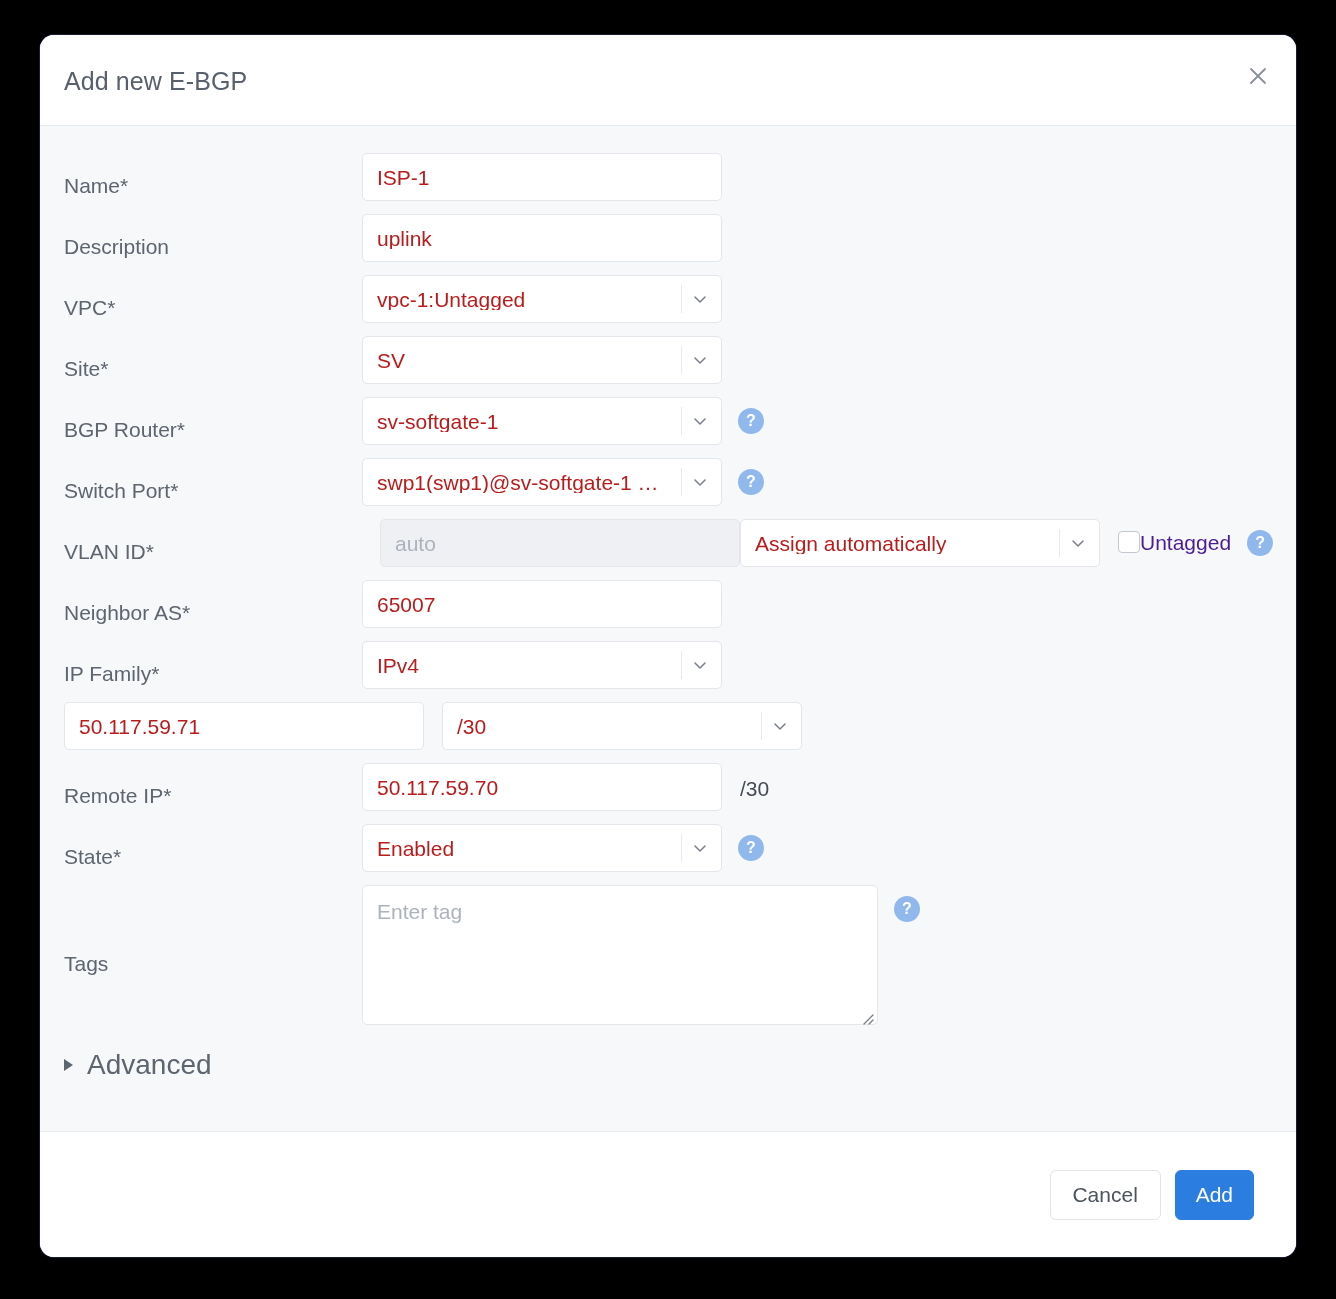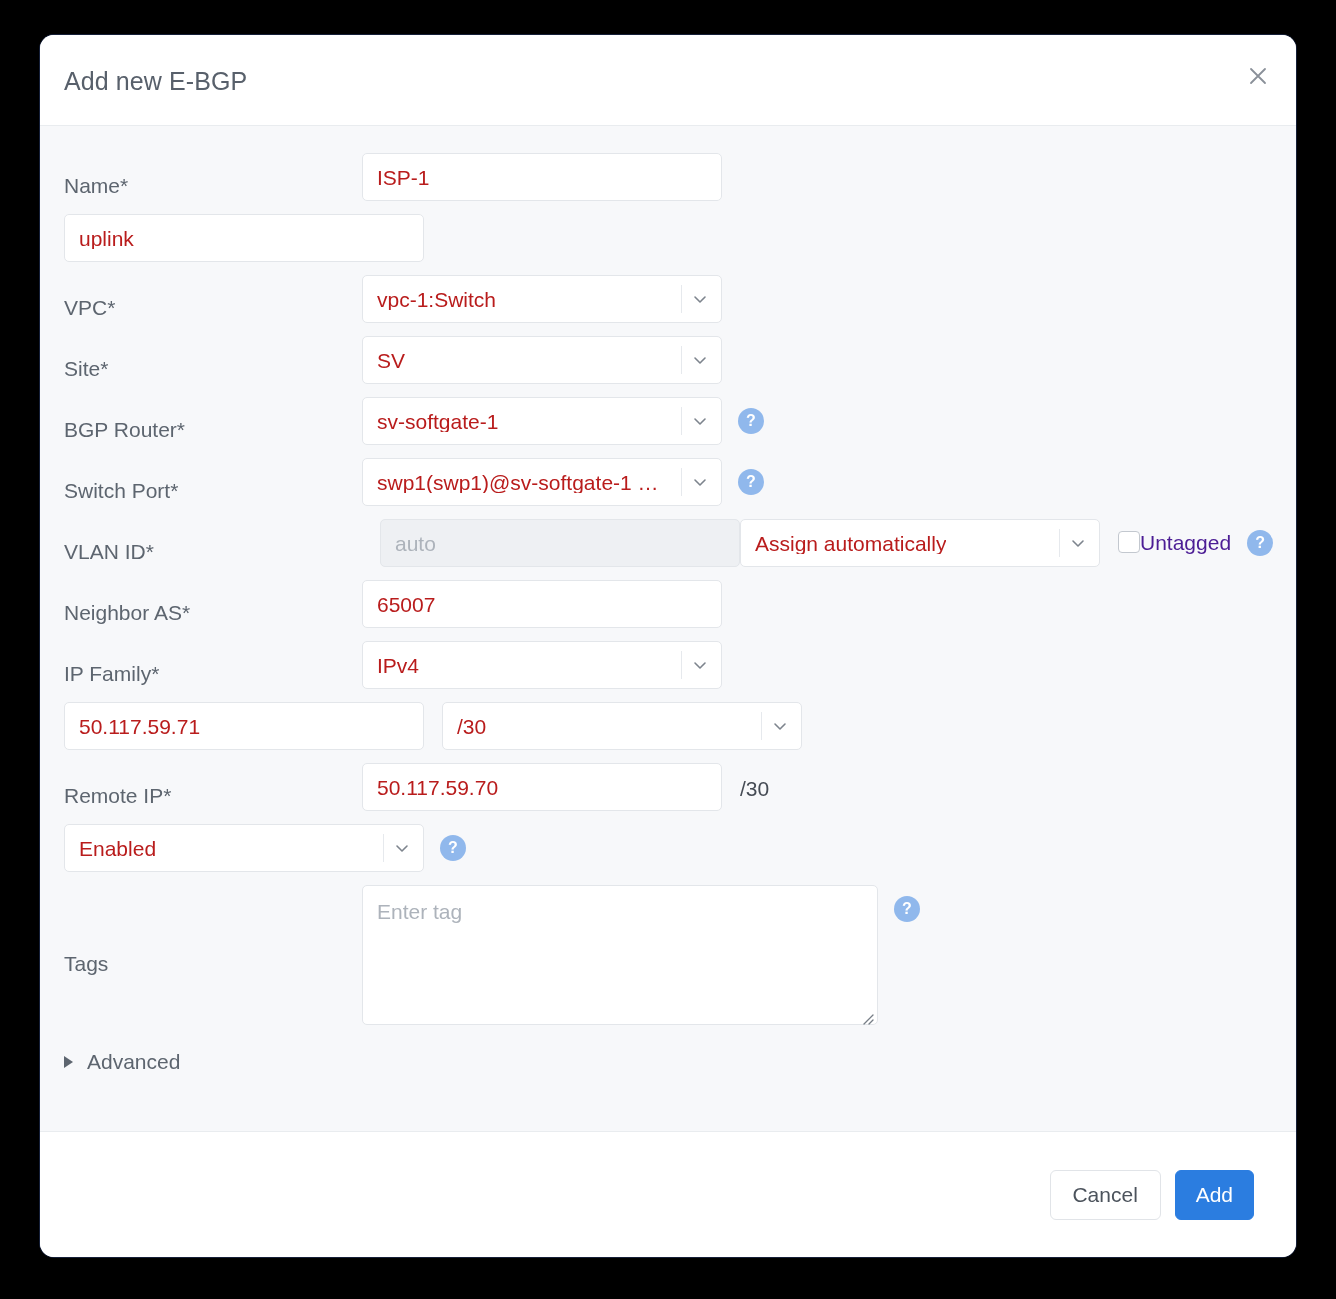--- a/index.html
+++ b/index.html
@@ -238,21 +238,21 @@
   .tri {
     width: 0;
     height: 0;
     border-left: 9px solid #5d656f;
     border-top: 6.5px solid transparent;
     border-bottom: 6.5px solid transparent;
     margin-right: 14px;
     flex: 0 0 auto;
   }
   .advanced-label {
-    font-size: 21px;
+    font-size: 28px;
     color: #5d656f;
     line-height: 1;
   }
 
   
   .modal-footer {
     flex: 0 0 auto;
     height: 125px;
     background: #ffffff;
     display: flex;
@@ -304,32 +304,33 @@
     <div class="form-row">
       <div class="form-label">Name*</div>
       <div class="controls">
         <div class="field">
           <span class="val">ISP-1</span>
         </div>
       </div>
     </div>
 
     <div class="form-row">
+      <div class="form-label">Description</div>
       <div class="controls">
         <div class="field">
           <span class="val">uplink</span>
         </div>
       </div>
     </div>
 
     <div class="form-row">
       <div class="form-label">VPC*</div>
       <div class="controls">
         <div class="field select">
-          <span class="val">vpc-1:Switch</span>
+          <span class="val">vpc-1:Untagged</span>
           <span class="divider"></span>
           <span class="chev">
             <svg width="16" height="16" viewBox="0 0 16 16">
                 <path d="M3 6 L8 11 L13 6" stroke="currentColor" stroke-width="1.6" fill="none" stroke-linecap="round" stroke-linejoin="round"></path>
               </svg>
           </span>
         </div>
       </div>
     </div>
 
@@ -448,20 +449,21 @@
       <div class="form-label">Remote IP*</div>
       <div class="controls">
         <div class="field">
           <span class="val">50.117.59.70</span>
         </div>
         <div class="static-text">/30</div>
       </div>
     </div>
 
     <div class="form-row">
+      <div class="form-label">State*</div>
       <div class="controls">
         <div class="field select">
           <span class="val">Enabled</span>
           <span class="divider"></span>
           <span class="chev">
             <svg width="16" height="16" viewBox="0 0 16 16">
                 <path d="M3 6 L8 11 L13 6" stroke="currentColor" stroke-width="1.6" fill="none" stroke-linecap="round" stroke-linejoin="round"></path>
               </svg>
           </span>
         </div>

